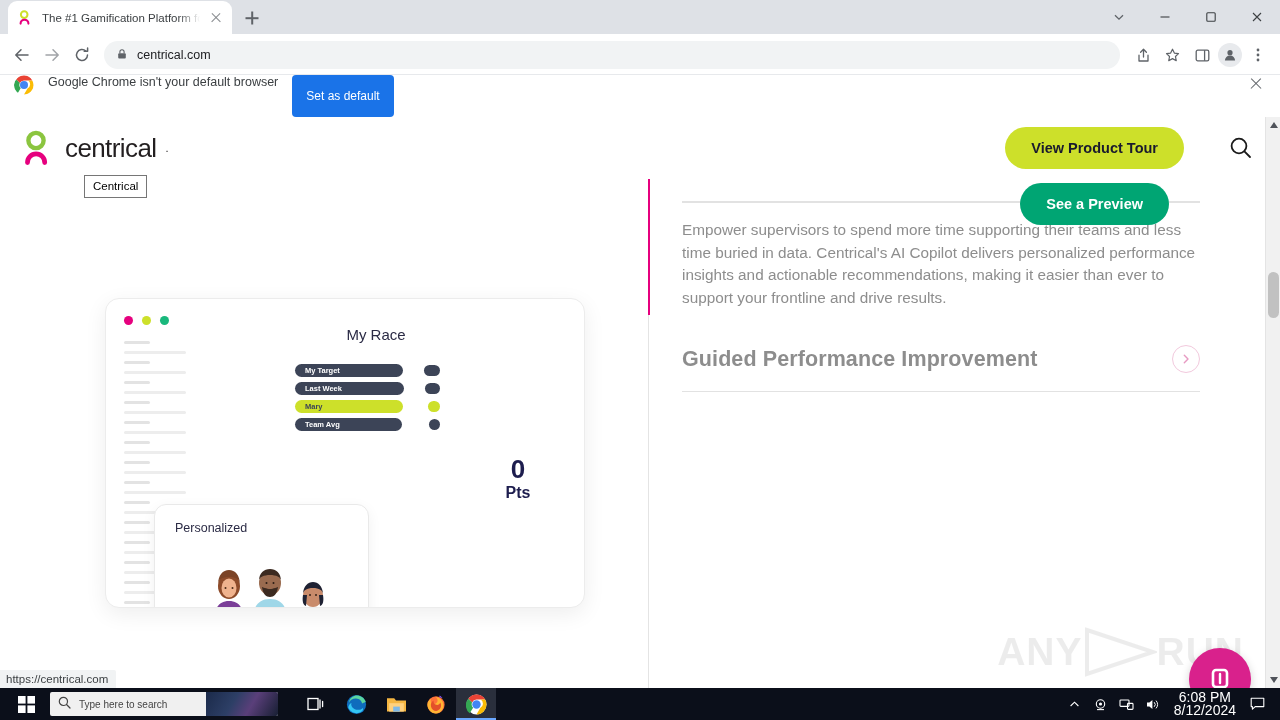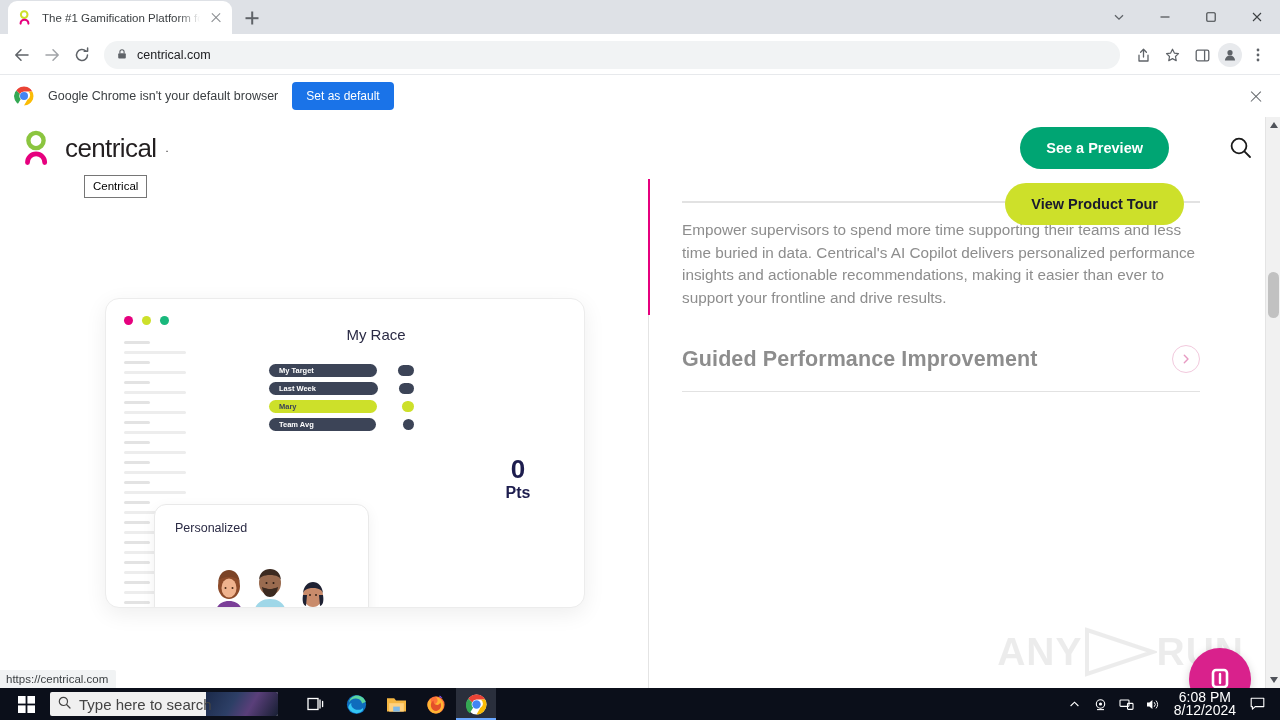--- a/index.html
+++ b/index.html
@@ -48,21 +48,21 @@
   .omnibox {
     flex: 1; height: 28px; background: #f1f3f4; border-radius: 14px;
     display: flex; align-items: center; padding: 0 12px; gap: 9px; margin: 0 6px;
   }
   .omni-url { font-size: 12.5px; color: #202124; }
   .tb-right { display: flex; align-items: center; gap: 2px; }
   .avatar-btn { width: 24px; height: 24px; border-radius: 50%; background: #e8eaed; display: flex; align-items: center; justify-content: center; }
 
   .infobar {
     height: 43px; background: #fff; border-top: 1px solid #e7e9ec;
-    display: flex; align-items: center; padding: 0 14px; gap: 14px; position: relative;
+    display: flex; padding: 0 14px; gap: 14px; position: relative;
   }
   .chrome-logo { width: 20px; height: 20px; border-radius: 50%; position: relative; overflow: hidden; flex: 0 0 20px; }
   .infobar-text { font-size: 12.5px; color: #3c4043; }
   .setdefault {
     background: #1a73e8; color: #fff; font-size: 12px; border: none; border-radius: 4px;
     padding: 7px 14px; cursor: pointer;
   }
   .infobar-close { position: absolute; right: 16px; width: 16px; height: 16px; }
   .infobar-close::before, .infobar-close::after {
     content: ""; position: absolute; left: 1px; top: 7.5px; width: 14px; height: 1.4px; background: #5f6368;
@@ -108,21 +108,21 @@
   }
   .dots { position: absolute; left: 18px; top: 17px; display: flex; gap: 9px; }
   .dot { width: 9px; height: 9px; border-radius: 50%; }
   .mock-side { position: absolute; left: 18px; top: 42px; width: 62px; }
   .mline { height: 3px; border-radius: 2px; background: #ededed; margin-bottom: 7px; }
   .mline.s { width: 26px; background: #e3e3e3; }
   .mline.l { width: 62px; }
 
   .mock-title { position: absolute; left: 0; right: 0; top: 27px; text-align: center; font-size: 15px; color: #2b2b45; padding-left: 62px; }
 
-  .race { position: absolute; left: 163px; top: 65px; width: 145px; text-align: right; }
+  .race { position: absolute; left: 189px; top: 65px; width: 145px; text-align: right; }
   .race-row { display: flex; align-items: center; margin-bottom: 5px; }
   .race-bar {
     height: 13px; border-radius: 7px; display: flex; align-items: center;
     padding-left: 10px; font-size: 7.5px; font-weight: 600;
   }
   .race-pill { height: 11px; border-radius: 6px; margin-left: 21px; }
 
   .pts { position: absolute; left: 412px; top: 157px; text-align: center; transform: translateX(-50%); }
   .pts-num { font-size: 26px; font-weight: 700; color: #1d1d4e; line-height: 26px; }
   .pts-lbl { font-size: 16px; font-weight: 700; color: #1d1d4e; margin-top: 2px; }
@@ -179,21 +179,21 @@
   
   .taskbar {
     position: absolute; left: 0; top: 688px; width: 1280px; height: 32px;
     background: #0b0f1a; display: flex; align-items: center; padding: 0 4px;
   }
   .tb-start { width: 44px; height: 32px; display: flex; align-items: center; justify-content: center; }
   .tb-search {
     width: 228px; height: 24px; background: #f0f0f0; border-radius: 2px;
     display: flex; align-items: center; gap: 8px; padding: 0 8px; margin-left: 2px; position: relative; overflow: hidden;
   }
-  .tb-search-text { font-size: 15px; color: #444; z-index: 2; }
+  .tb-search-text { font-size: 10px; color: #444; z-index: 2; }
   .tb-search-img {
     position: absolute; right: 0; top: 0; width: 72px; height: 24px;
     background: linear-gradient(120deg,#1b2a4a 0%,#2d3f66 38%,#5a3f7a 62%,#171f33 100%);
   }
   .tb-icon { width: 40px; height: 32px; display: flex; align-items: center; justify-content: center; }
   .tb-icon.active { background: #2a2f3c; box-shadow: inset 0 -2px 0 #6aa7ff; }
   .tray { margin-left: auto; display: flex; align-items: center; gap: 0; padding-right: 6px; }
   .tray-i { width: 26px; height: 32px; display: flex; align-items: center; justify-content: center; }
   .clock { color: #fff; font-size: 14px; line-height: 13px; text-align: center; padding: 0 8px; }
   .notif { width: 26px; height: 32px; display: flex; align-items: center; justify-content: center; }
@@ -324,22 +324,22 @@
             <circle cx="20" cy="10" r="6.4" fill="none" stroke="#00a9a5" stroke-width="3.4" opacity=".0"></circle>
             <path d="M5.5 32.5a8.6 8.6 0 0 1 17.2 0" fill="none" stroke="#e6007e" stroke-width="4.8" stroke-linecap="round"></path>
           </svg>
         </span>
         <span class="logo-text">centrical</span>
         <span class="logo-tm">.</span>
       </div>
 
       <div class="nav-cta">
         <button class="cta cta-demo">Request a Demo</button>
+        <button class="cta cta-tour">View Product Tour</button>
         <button class="cta cta-preview">See a Preview</button>
-        <button class="cta cta-tour">View Product Tour</button>
       </div>
 
       <div class="search-btn">
         <svg width="26" height="26" viewBox="0 0 26 26">
           <circle cx="11" cy="11" r="7.4" fill="none" stroke="#1a1a1a" stroke-width="1.8"></circle>
           <path d="M16.4 16.4 22 22" stroke="#1a1a1a" stroke-width="1.8" stroke-linecap="round"></path>
         </svg>
       </div>
     </div>
 

